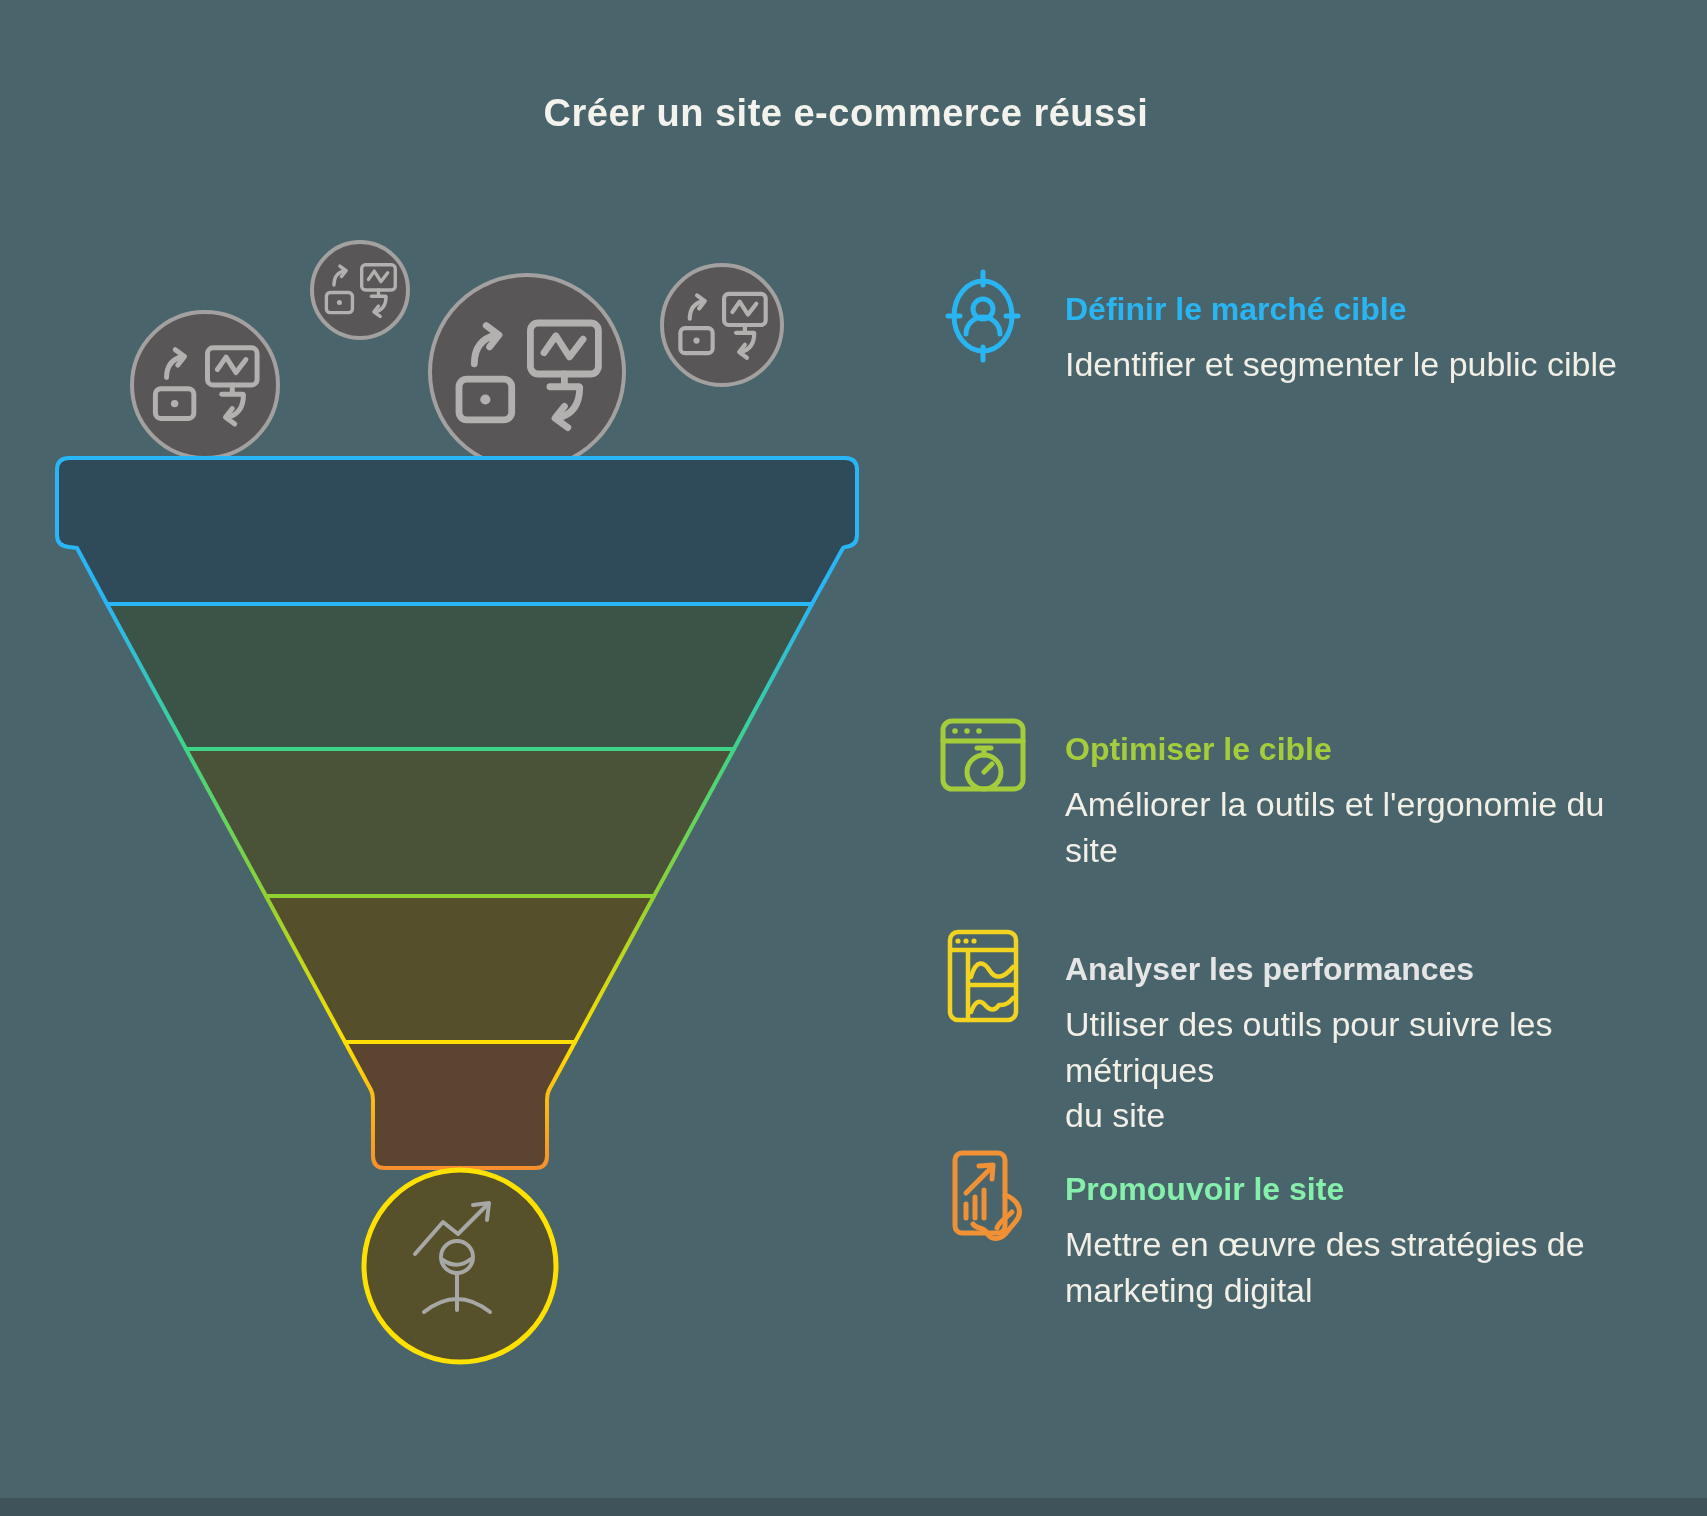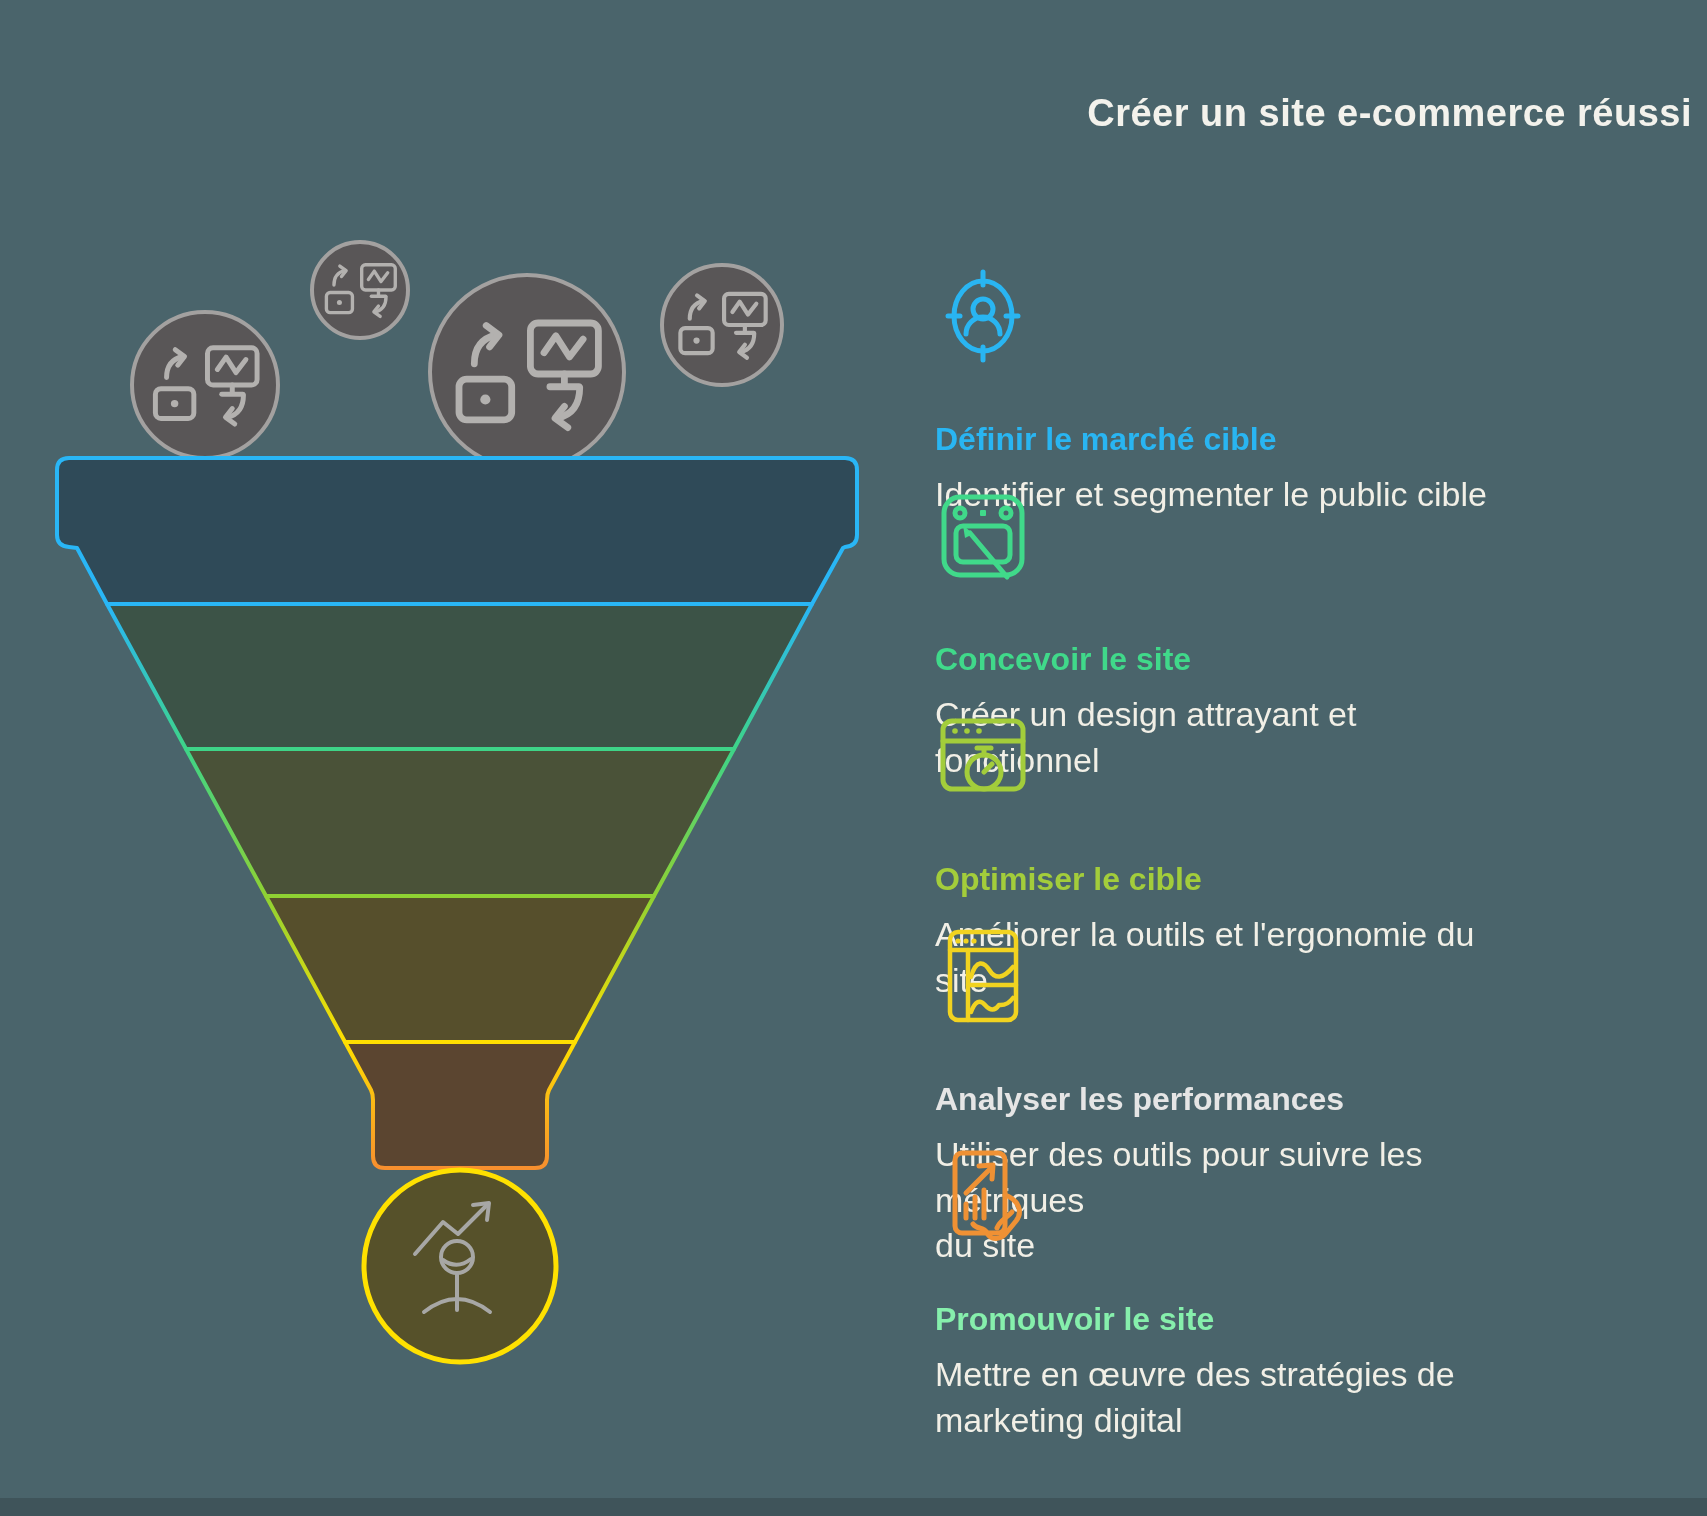--- a/index.html
+++ b/index.html
@@ -2,26 +2,26 @@
 <html><head>
 <meta charset="utf-8">
 <style>
   html,body{margin:0;padding:0;background:#39494f;}
   .stage{
     position:relative;width:1707px;height:1516px;overflow:hidden;
     background:#4a646b;
     font-family:"Liberation Sans",sans-serif;
   }
   .page-title{
-    position:absolute;top:92px;left:0;width:1692px;text-align:right;
+    position:absolute;top:92px;left:0;width:1692px;text-align:center;
     font-size:38px;font-weight:bold;color:#f3f2ec;letter-spacing:.5px;
   }
   .funnel-svg{position:absolute;left:0;top:0;}
   .step{
-    position:absolute;left:935px;display:flex;gap:34px;width:700px;flex-direction:column;
+    position:absolute;left:935px;display:flex;gap:34px;width:700px;
   }
   .step-icon{width:96px;height:96px;flex:none;}
   .step-icon svg{width:96px;height:96px;display:block;}
   .step-text{padding-top:24px;max-width:565px;}
   .step-title{font-size:32px;font-weight:bold;line-height:1.1;}
   .step-sub{
     font-size:34px;color:#f1efe6;margin-top:15px;line-height:1.34;
     white-space:pre-line;
   }
   .footer-strip{
@@ -118,37 +118,20 @@
         <circle cx="48" cy="41" r="10"></circle>
         <path d="M31 66 A 17 17 0 0 1 65 66"></path>
       </svg>
     </div>
     <div class="step-text">
       <div class="step-title" style="color: rgb(41, 181, 242);">Définir le marché cible</div>
       <div class="step-sub">Identifier et segmenter le public cible</div>
     </div>
   </div>
 
-  <div class="step r2">
-    <div class="step-icon">
-      <svg viewBox="0 0 96 96" fill="none" stroke-width="5" stroke-linecap="round" stroke-linejoin="round" style="stroke: rgb(64, 217, 138); color: rgb(64, 217, 138);">
-        <rect x="9" y="9" width="78" height="78" rx="16"></rect>
-        <circle cx="25" cy="25" r="5"></circle>
-        <circle cx="71" cy="25" r="5"></circle>
-        <rect x="45" y="22" width="6" height="6" rx="1" fill="currentColor" stroke="none"></rect>
-        <rect x="21" y="38" width="54" height="36" rx="7"></rect>
-        <path d="M35 45 L72 89"></path>
-        <path d="M28 37 L38 46 L30 50 Z" fill="currentColor" stroke="none"></path>
-      </svg>
-    </div>
-    <div class="step-text">
-      <div class="step-title" style="color: rgb(64, 217, 138);">Concevoir le site</div>
-      <div class="step-sub">Créer un design attrayant et fonctionnel</div>
-    </div>
-  </div>
 
   <div class="step r3">
     <div class="step-icon">
       <svg viewBox="0 0 96 96" fill="none" stroke-width="5" stroke-linecap="round" stroke-linejoin="round" style="stroke: rgb(163, 205, 59); color: rgb(163, 205, 59);">
         <rect x="8" y="13" width="80" height="68" rx="9"></rect>
         <line x1="8" y1="33" x2="88" y2="33"></line>
         <circle cx="20" cy="23" r="2.8" fill="currentColor" stroke="none"></circle>
         <circle cx="32" cy="23" r="2.8" fill="currentColor" stroke="none"></circle>
         <circle cx="44" cy="23" r="2.8" fill="currentColor" stroke="none"></circle>
         <circle cx="49" cy="64" r="17"></circle>

